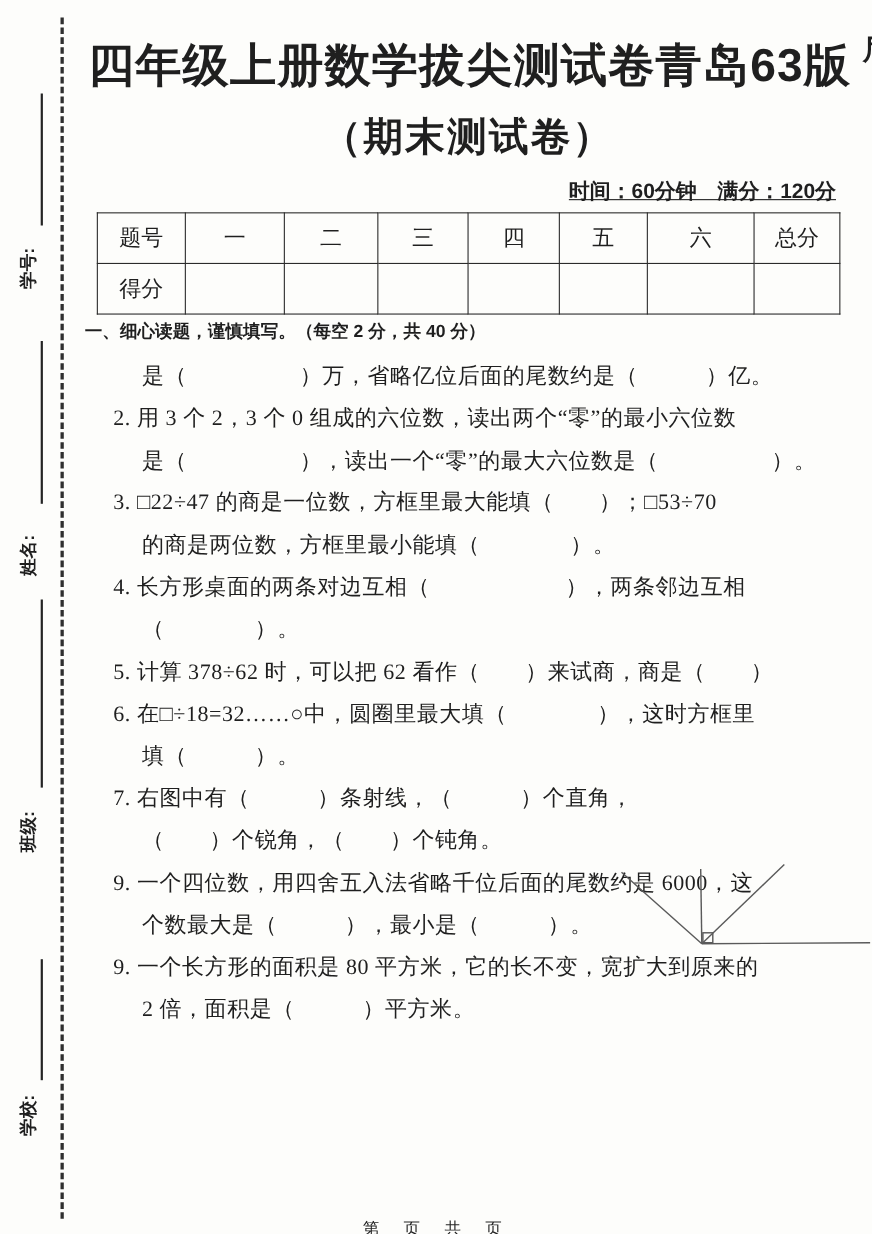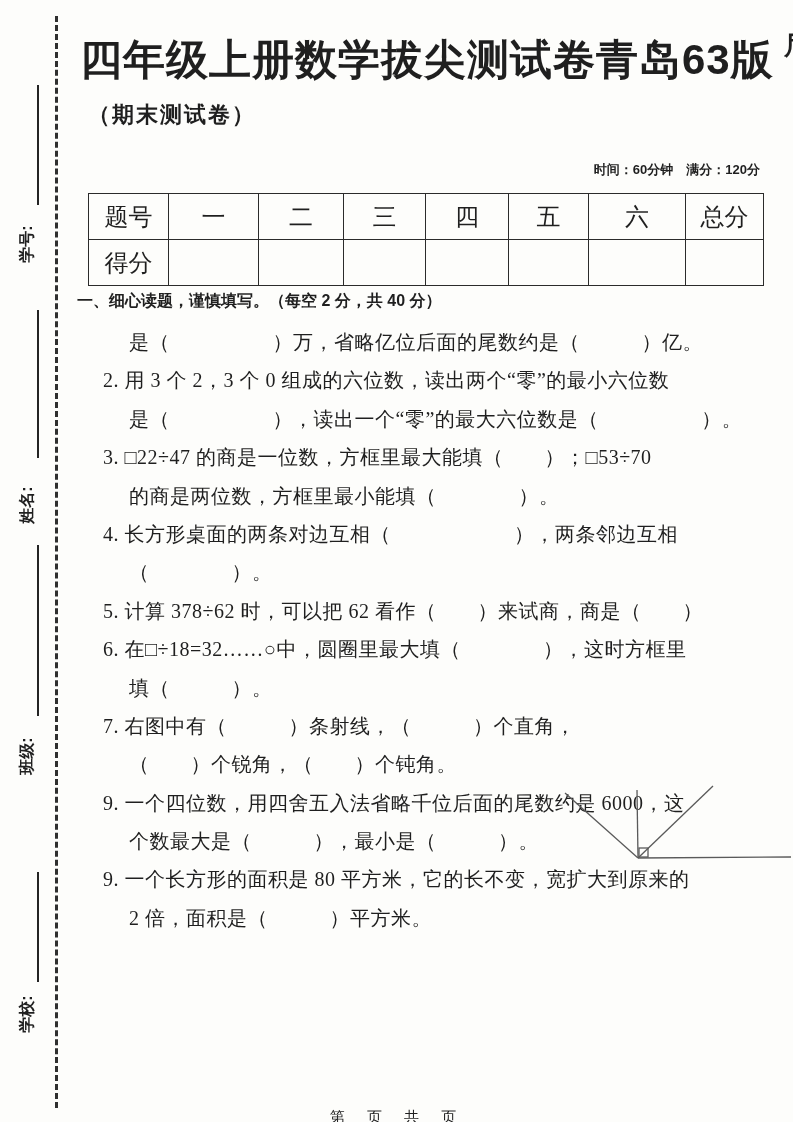--- a/index.html
+++ b/index.html
@@ -22,37 +22,37 @@
     font-size:16px;font-weight:600;transform:rotate(-90deg);white-space:nowrap;
   }
   .vblank{position:absolute;left:37px;width:0;border-left:2px solid #242424;}
   
   .title{
     position:absolute;left:80px;top:32px;width:690px;text-align:center;
     font-family:"Liberation Sans","DejaVu Sans",sans-serif;
     font-size:42px;font-weight:900;letter-spacing:1px;white-space:nowrap;
   }
   .subtitle{
-    position:absolute;left:88px;top:100px;width:675px;
+    position:absolute;left:88px;top:100px;width:675px;text-align:center;
     font-family:"Liberation Sans","DejaVu Sans",sans-serif;
-    font-size:22px;font-weight:800;letter-spacing:2px;
+    font-size:36px;font-weight:800;letter-spacing:2px;
   }
   .info{
     position:absolute;left:88px;top:161px;width:672px;text-align:right;
     font-family:"Liberation Sans","DejaVu Sans",sans-serif;
-    font-size:13px;font-weight:700;
+    font-size:19px;font-weight:700;text-decoration:underline;
   }
   
   .score-table{
     position:absolute;left:88px;top:193px;border-collapse:collapse;
     table-layout:fixed;
   }
   .score-table td{
     border:1.6px solid #2b2b2b;height:45px;text-align:center;
-    font-size:24px;padding:0;
+    font-size:20px;padding:0;
   }
   
   .section-heading{
     position:absolute;left:77px;top:291px;
     font-family:"Liberation Sans","DejaVu Sans",sans-serif;
     font-size:16px;font-weight:800;white-space:nowrap;
   }
   .questions{position:absolute;left:103px;top:323px;width:665px;}
   .qline{
     height:38.4px;line-height:38.4px;font-size:20px;white-space:nowrap;

